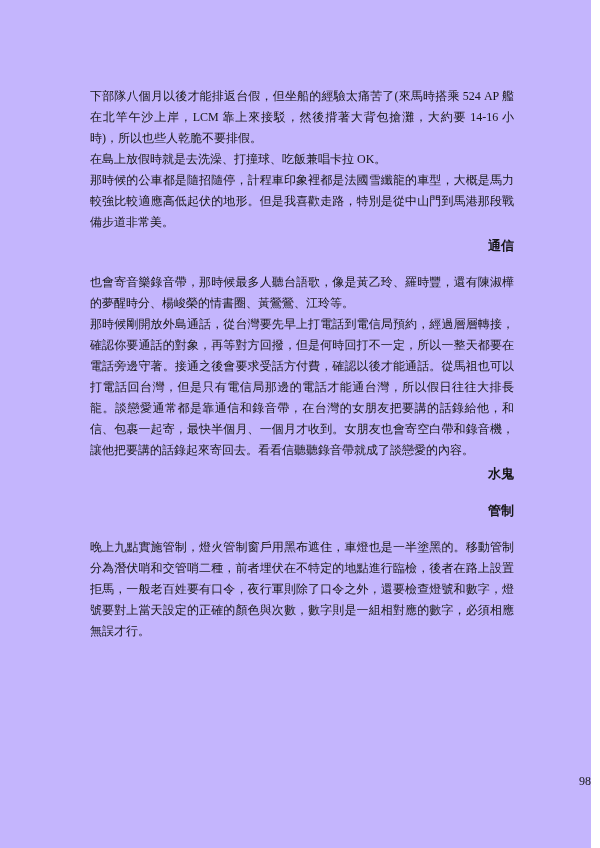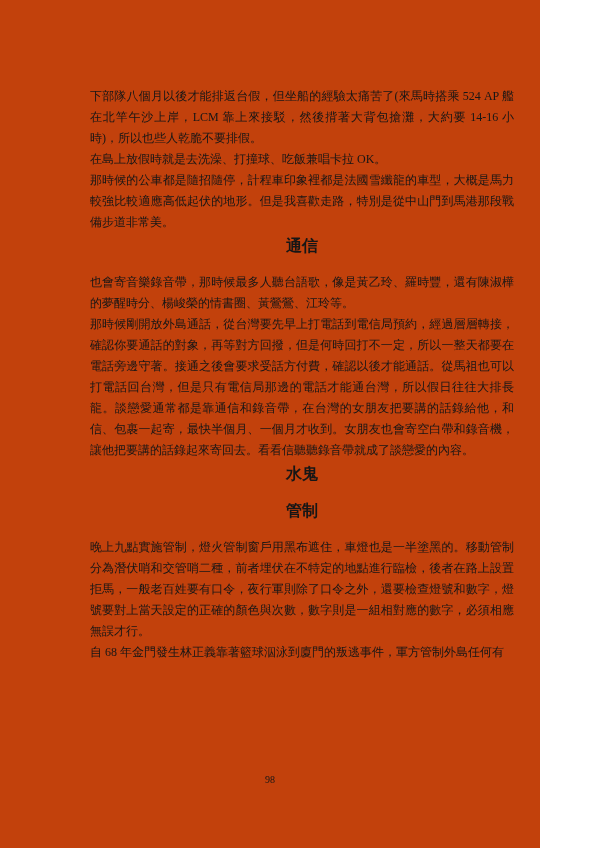--- a/index.html
+++ b/index.html
@@ -2,67 +2,66 @@
 <html><head>
 <meta charset="utf-8">
 <style>
   html, body {
     margin: 0;
     padding: 0;
     background: #ffffff;
   }
   .page {
     position: relative;
-    width: 540px;
+    width: 591px;
     height: 848px;
-    background: #c2410c;
+    background: #c4b5fd;
     overflow: hidden;
     font-family: "Liberation Serif", "DejaVu Serif", serif;
     color: #161616;
   }
   .content {
     position: absolute;
     left: 90px;
     top: 86px;
     width: 424px;
     font-size: 12px;
     line-height: 21px;
     text-align: justify;
     text-justify: inter-ideograph;
   }
   .paragraph {
     margin: 0;
   }
   .section-heading {
-    font-size: 16px;
+    font-size: 13px;
     font-weight: bold;
     line-height: 21px;
     margin: 2px 0 16px 0;
-    text-align: center;
+    text-align: right;
   }
   .page-number {
     position: absolute;
     left: 0;
     top: 774px;
     width: 100%;
-    text-align: center;
-    font-size: 10px;
+    text-align: right;
+    font-size: 12px;
     color: #161616;
   }
 </style>
 </head>
 <body>
 
 <div class="page">
   <div class="content" id="content">
       <p class="paragraph">下部隊八個月以後才能排返台假，但坐船的經驗太痛苦了(來馬時搭乘 524 AP 艦在北竿午沙上岸，LCM 靠上來接駁，然後揹著大背包搶灘，大約要 14-16 小時)，所以也些人乾脆不要排假。</p>
       <p class="paragraph">在島上放假時就是去洗澡、打撞球、吃飯兼唱卡拉 OK。</p>
       <p class="paragraph">那時候的公車都是隨招隨停，計程車印象裡都是法國雪纖龍的車型，大概是馬力較強比較適應高低起伏的地形。但是我喜歡走路，特別是從中山門到馬港那段戰備步道非常美。</p>
       <h2 class="section-heading">通信</h2>
       <p class="paragraph">也會寄音樂錄音帶，那時候最多人聽台語歌，像是黃乙玲、羅時豐，還有陳淑樺的夢醒時分、楊峻榮的情書圈、黃鶯鶯、江玲等。</p>
       <p class="paragraph">那時候剛開放外島通話，從台灣要先早上打電話到電信局預約，經過層層轉接，確認你要通話的對象，再等對方回撥，但是何時回打不一定，所以一整天都要在電話旁邊守著。接通之後會要求受話方付費，確認以後才能通話。從馬祖也可以打電話回台灣，但是只有電信局那邊的電話才能通台灣，所以假日往往大排長龍。談戀愛通常都是靠通信和錄音帶，在台灣的女朋友把要講的話錄給他，和信、包裹一起寄，最快半個月、一個月才收到。女朋友也會寄空白帶和錄音機，讓他把要講的話錄起來寄回去。看看信聽聽錄音帶就成了談戀愛的內容。</p>
       <h2 class="section-heading">水鬼</h2>
       <h2 class="section-heading">管制</h2>
       <p class="paragraph">晚上九點實施管制，燈火管制窗戶用黑布遮住，車燈也是一半塗黑的。移動管制分為潛伏哨和交管哨二種，前者埋伏在不特定的地點進行臨檢，後者在路上設置拒馬，一般老百姓要有口令，夜行軍則除了口令之外，還要檢查燈號和數字，燈號要對上當天設定的正確的顏色與次數，數字則是一組相對應的數字，必須相應無誤才行。</p>
-      <p class="paragraph">自 68 年金門發生林正義靠著籃球泅泳到廈門的叛逃事件，軍方管制外島任何有</p>
     </div>
   <div class="page-number">98</div>
 </div>
 
 </body></html>

